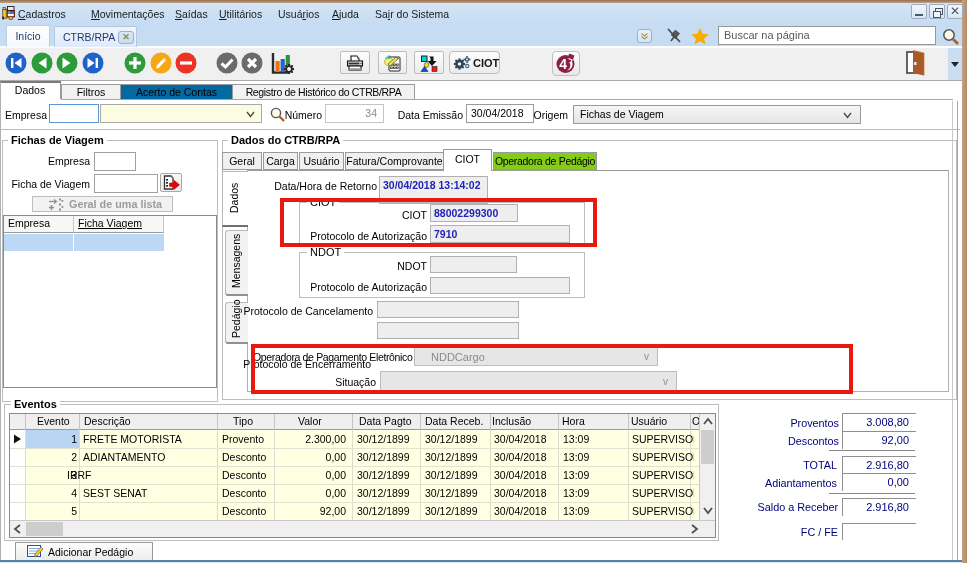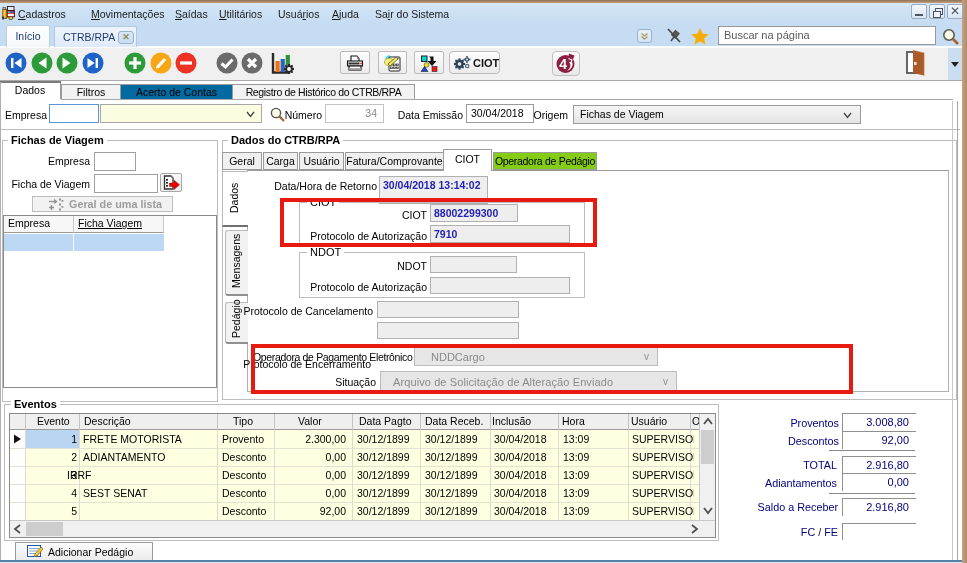--- a/index.html
+++ b/index.html
@@ -373,21 +373,20 @@
     <div class="dbox" style="left:377px;top:301px;width:142px;height:17px;"></div>
     <span class="l lr" style="left:240px;top:326px;width:131px;margin-top:32px;">Protocolo de Encerramento</span>
     <div class="dbox" style="left:377px;top:322px;width:142px;height:17px;"></div>
     <span class="l lr" style="left:253px;top:351px;width:156px;letter-spacing:-0.35px;">Operadora de Pagamento Eletrônico</span>
     <div class="combo" style="left:414px;top:346px;width:244px;height:20px;">
       <span class="combotx" style="left:10px;">NDDCargo</span>
       <span class="chev" style="right:8px;">v</span>
     </div>
     <span class="l lr" style="left:255px;top:376px;width:121px;">Situação</span>
     <div class="combo" style="left:380px;top:371px;width:297px;height:20px;">
-      <span class="combotx" style="letter-spacing:0.1px;">Arquivo de Solicitação de Alteração Enviado</span>
       <span class="chev" style="right:8px;">v</span>
     </div>
 
     <div class="redrect" style="left:280px;top:198px;width:317px;height:49px;"></div>
     <div class="redrect" style="left:251px;top:344px;width:602px;height:50px;"></div>
   </div>
 
   <div id="eventos" style="position:absolute;left:0;top:0;">
     <div class="grp" style="left:4px;top:404px;width:715px;height:137px;border-color:#bdbdbd;"></div>
     <div class="grptitle" style="left:11px;top:398px;">Eventos</div>

